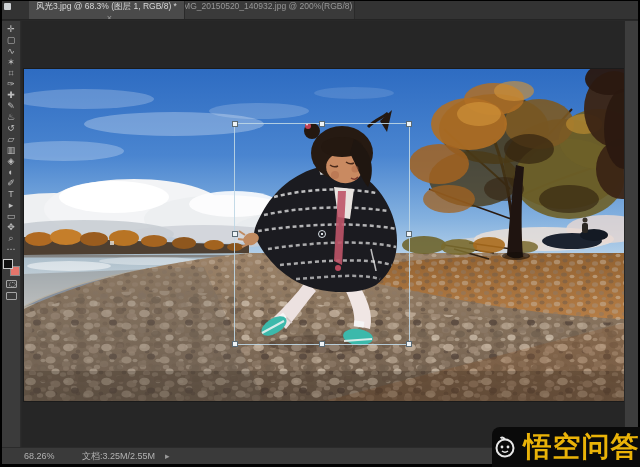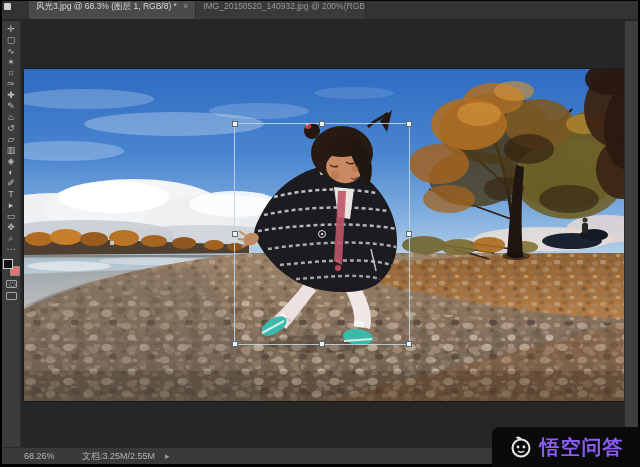--- a/index.html
+++ b/index.html
@@ -5,22 +5,22 @@
   * { margin:0; padding:0; box-sizing:border-box; }
   body { background:#111; font-family:"Liberation Sans","DejaVu Sans",sans-serif; }
   .frame { position:relative; width:640px; height:467px; background:#000; overflow:hidden; }
   .app { position:absolute; left:2px; top:1px; right:2px; bottom:3px; background:#282828; }
 
   
   .tabbar { position:absolute; top:0; left:0; right:0; height:19px; background:#333333;
             border-bottom:1px solid #242424; display:flex; align-items:stretch; }
   .app-icon { position:absolute; left:2px; top:2px; width:7px; height:7px; background:#cdd1d4; border-radius:1px; }
   .tabs-spacer { width:27px; }
-  .tab { display:flex; align-items:flex-start; padding:0 7px; font-size:8.5px; color:#989898;
-         background:#3a3a3a; border-right:1px solid #2a2a2a; white-space:nowrap; max-width:170px; overflow:hidden; }
+  .tab { display:flex; align-items:center; padding:0 7px; font-size:8.5px; color:#989898;
+         background:#3a3a3a; border-right:1px solid #2a2a2a; white-space:nowrap; max-width:170px; overflow:hidden;flex-direction:column; }
   .tab.active { background:#4a4a4a; color:#d8d8d8; }
   .tab .close { margin-left:6px; color:#9a9a9a; font-size:9px; }
 
   
   .toolbar { position:absolute; left:0; top:20px; width:19px; bottom:17px; background:#3b3b3b;
              border-right:1px solid #2c2c2c; display:flex; flex-direction:column; align-items:center; padding-top:3px; }
   .tool { width:19px; height:11px; line-height:11px; font-size:9px; color:#bdbdbd; text-align:center; cursor:default; }
   .swatches { position:relative; width:17px; height:17px; margin-top:4px; }
   .swatch-bg { position:absolute; right:0; bottom:0; width:10px; height:10px; background:#e4756b; border:1px solid #8a8a8a; }
   .swatch-fg { position:absolute; left:0; top:0; width:10px; height:10px; background:#101010; border:1px solid #c9c9c9; }
@@ -56,21 +56,21 @@
                border-top:1px solid #2b2b2b; display:flex; align-items:center; font-size:9px;
                color:#b2b2b2; padding-left:22px;margin-top:44px; }
   .status-zoom { min-width:42px; }
   .status-doc { margin-left:16px; }
   .status-arrow { margin-left:10px; color:#9a9a9a; }
 
   
   .watermark { position:absolute; right:0; bottom:0; width:148px; height:40px; background:#0a0a0a;
                display:flex; align-items:center; justify-content:center; gap:7px; z-index:90;
                border-radius:8px 0 0 0; }
-  .watermark-text { font-size:20px; font-weight:bold; color:#8b5cf6; letter-spacing:1px; }
+  .watermark-text { font-size:28px; font-weight:bold; color:#eab308; letter-spacing:1px; }
 </style>
 </head>
 <body>
 
 <div class="frame">
   <div class="app">
 
     <div class="tabbar">
       <div class="app-icon"></div>
       <div class="tabs-spacer"></div>

